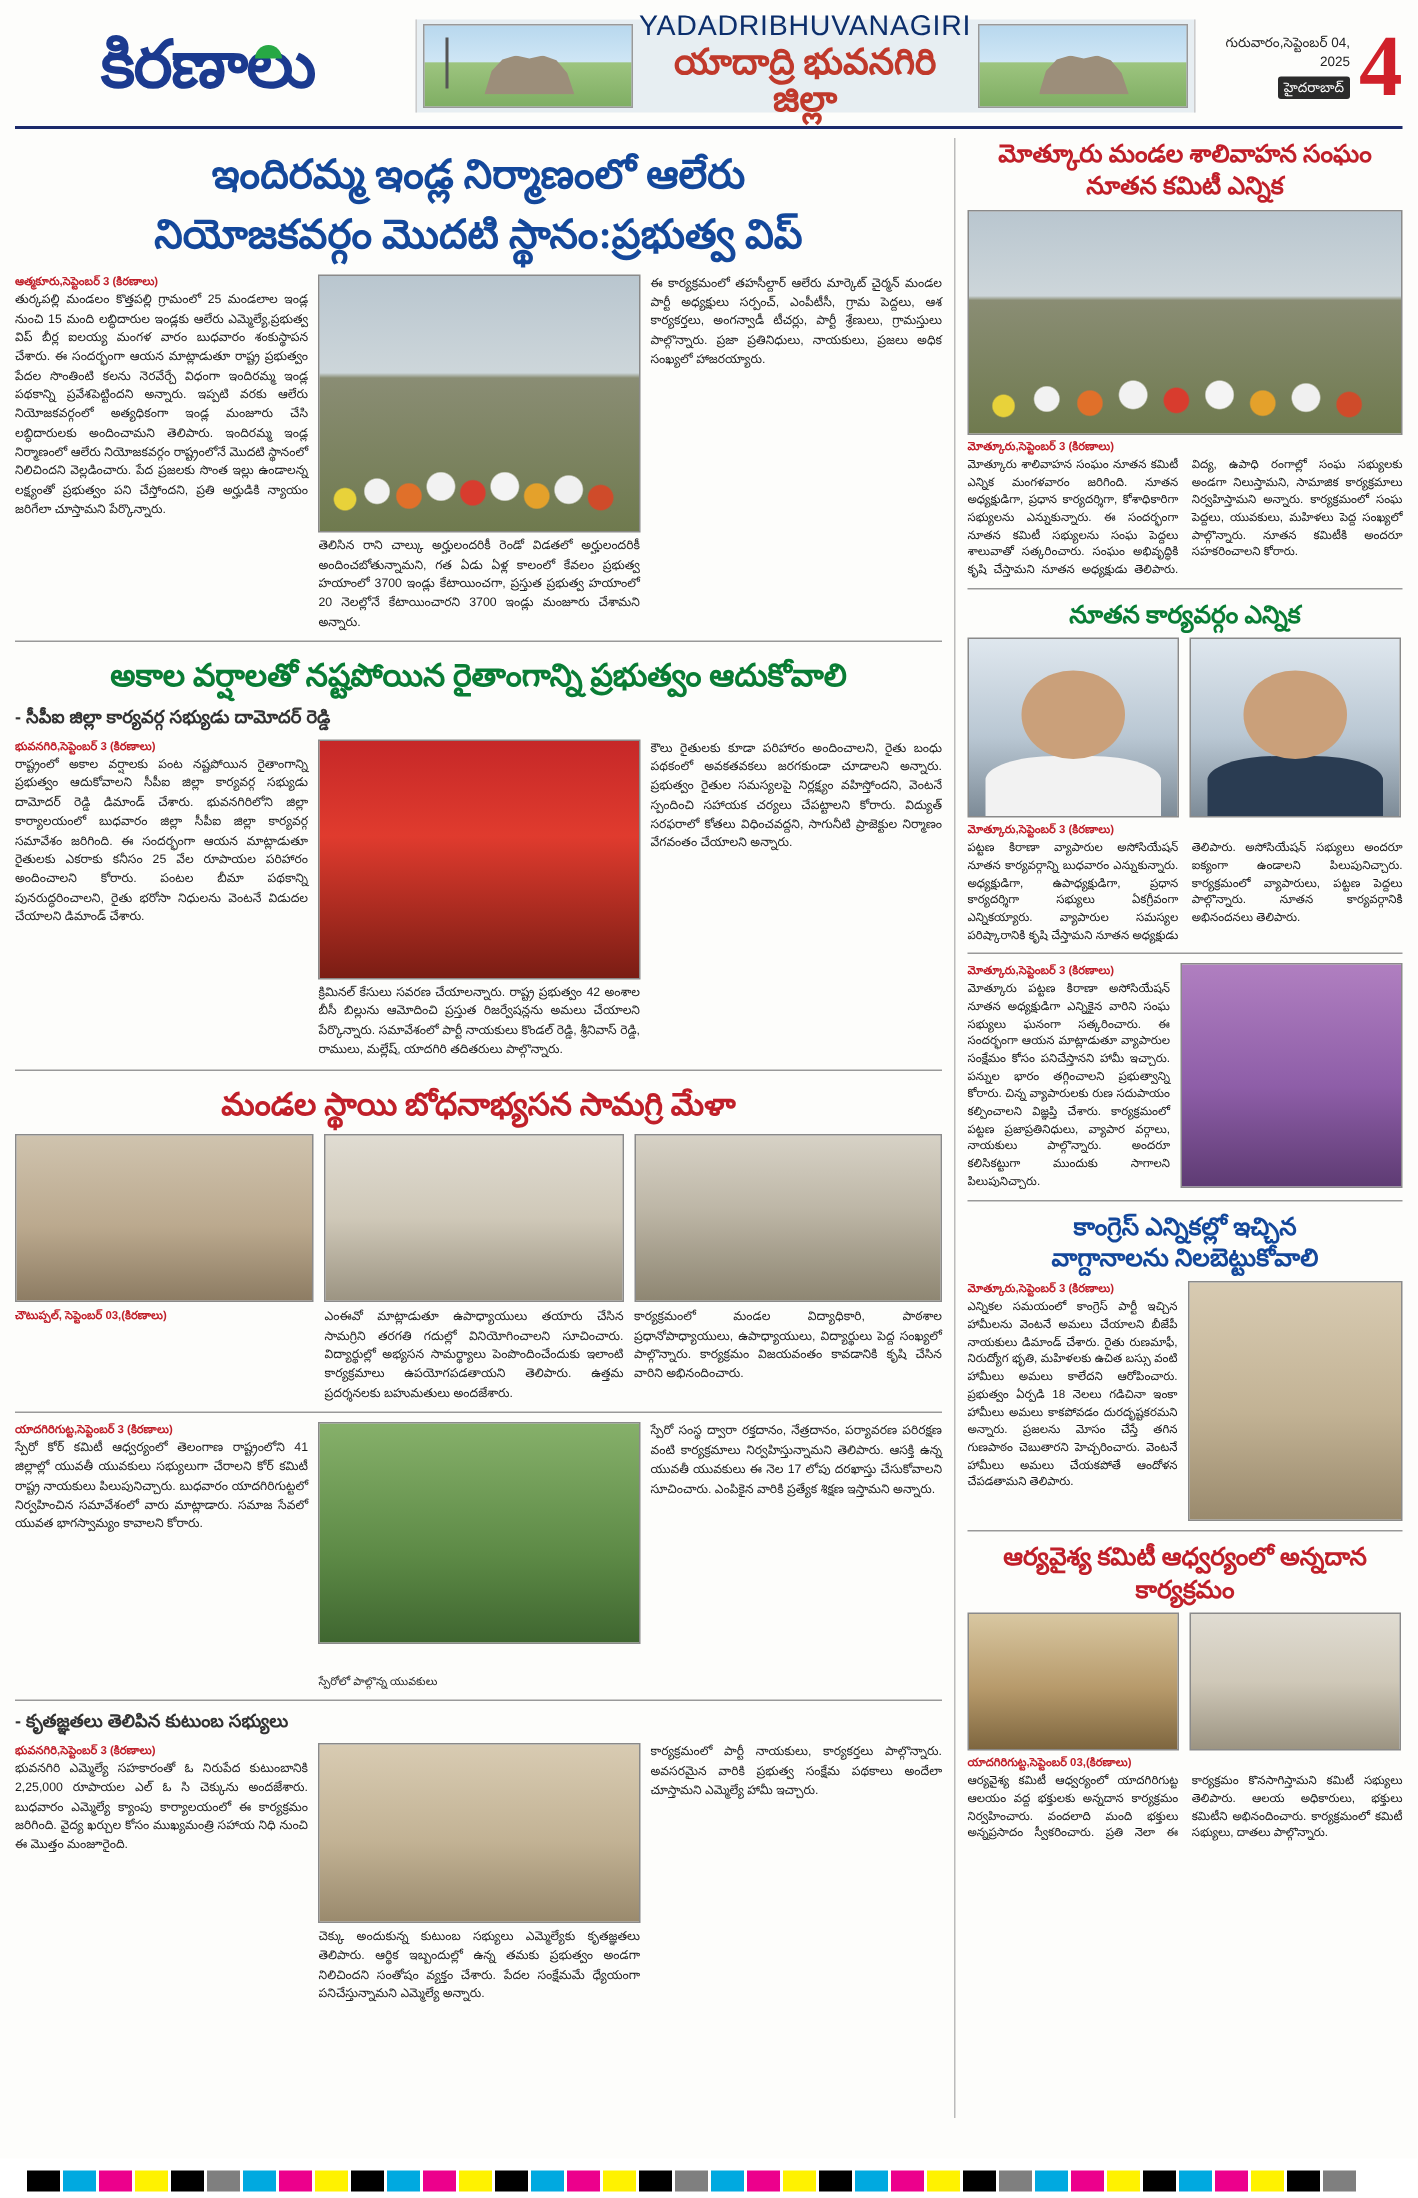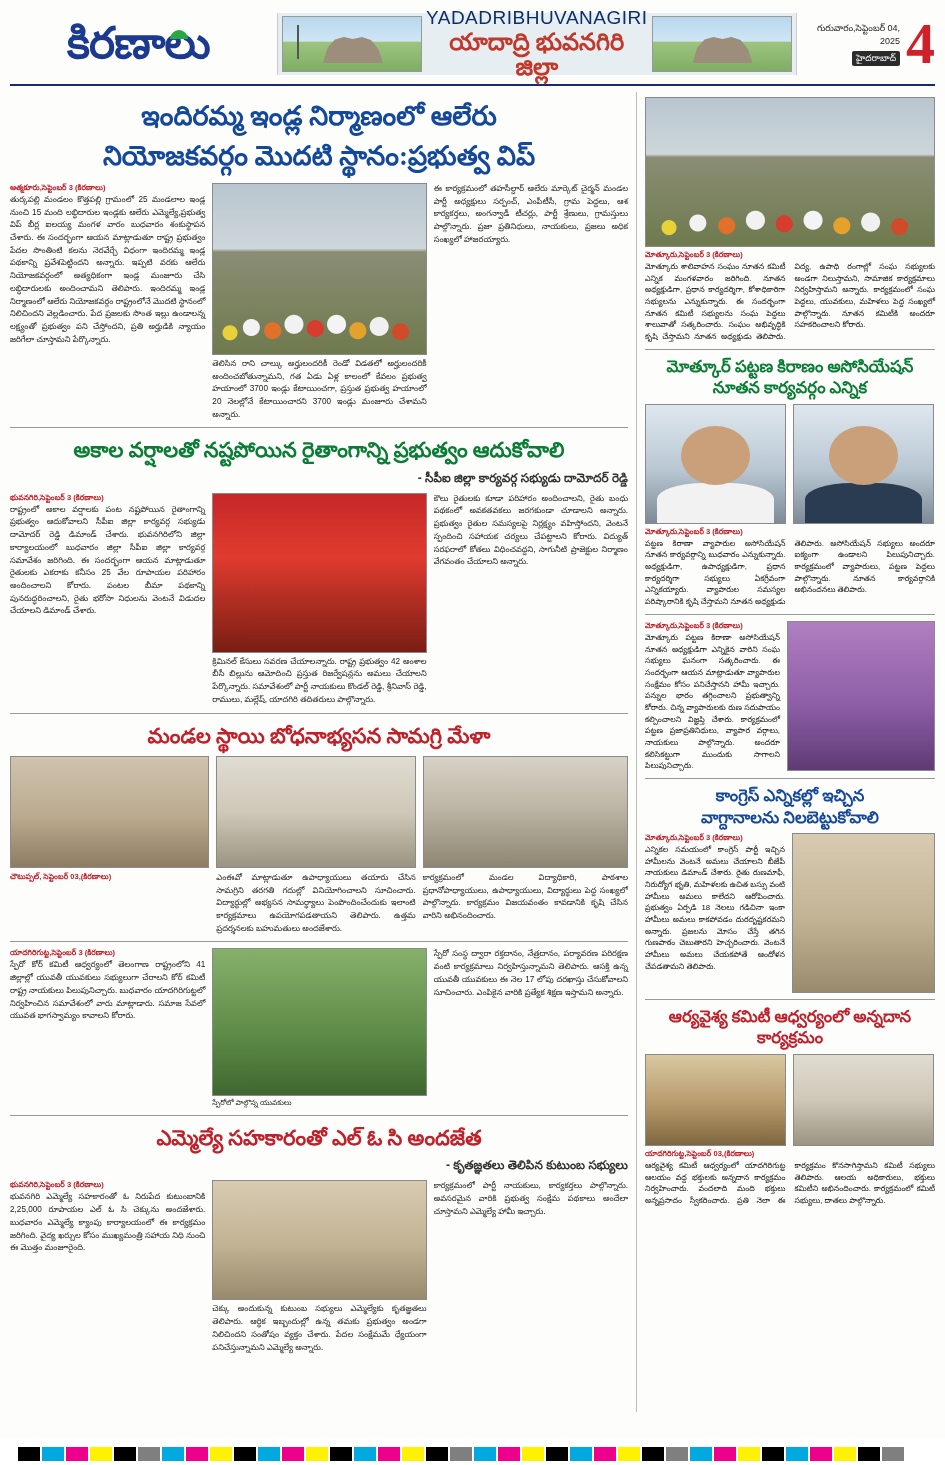--- a/index.html
+++ b/index.html
@@ -130,40 +130,40 @@
     font-family: "Liberation Serif", serif;
     color: #14489b;
     font-weight: bold;
     line-height: 1.35;
     text-align: center;
   }
   .h-main { font-size: 27px; color:#14489b; margin: 6px 0 8px; }
   .h-red { color:#c0202a; }
   .h-green { color:#0a7d35; }
   .h-sec { font-size: 21px; margin: 8px 0 6px; }
-  .h-sub { font-size: 12px; color:#333; font-weight: bold; text-align:right; margin-bottom:5px;}
+  .h-sub { font-size: 12px; color:#333; font-weight: bold; text-align:left; margin-bottom:5px;}
   .rule { border-top: 1px solid #999; margin: 6px 0; }
 
   .body-text {
     font-size: 8.2px;
     line-height: 1.55;
     text-align: justify;
     color: #1a1a1a;
     hyphens: auto;
     word-break: break-word;
   }
   .cols2 { column-count: 2; column-gap: 9px; }
 
   .photo {
     background: #c9c9c9;
     border: 1px solid #8a8a8a;
     position: relative;
     overflow: hidden;
   }
-  .caption { font-size:7.4px; color:#222; line-height:1.45; text-align:justify; margin-top:2px;}
+  .caption { font-size:7.4px; color:#222; line-height:1.45; text-align:justify; margin-top:20px;}
 
   .flex { display:flex; gap:7px; }
 
   
   .ph-crowd { background: linear-gradient(180deg,#b9c6cf 0%, #cdd6da 38%, #8a8d74 40%, #6f7a4e 100%); }
   .ph-crowd::after{
     content:""; position:absolute; left:0; right:0; bottom:0; height:62%;
     background:
       radial-gradient(circle at 8% 80%, #e8d23a 0 7px, transparent 8px),
       radial-gradient(circle at 18% 75%, #f2f2f2 0 8px, transparent 9px),
@@ -316,21 +316,20 @@
           </div>
           <div style="width:195px">
             <div class="body-text">స్పేరో సంస్థ ద్వారా రక్తదానం, నేత్రదానం, పర్యావరణ పరిరక్షణ వంటి కార్యక్రమాలు నిర్వహిస్తున్నామని తెలిపారు. ఆసక్తి ఉన్న యువతీ యువకులు ఈ నెల 17 లోపు దరఖాస్తు చేసుకోవాలని సూచించారు. ఎంపికైన వారికి ప్రత్యేక శిక్షణ ఇస్తామని అన్నారు.</div>
           </div>
         </div>
       </div>
 
       <div class="rule"></div>
 
       <div>
-        <div class="headline h-sec h-red">ఎమ్మెల్యే సహకారంతో ఎల్ ఓ సి అందజేత</div>
         <div class="h-sub">- కృతజ్ఞతలు తెలిపిన కుటుంబ సభ్యులు</div>
         <div class="flex">
           <div style="width:196px">
             <div class="dateline">భువనగిరి,సెప్టెంబర్ 3 (కిరణాలు)</div>
             <div class="body-text">భువనగిరి ఎమ్మెల్యే సహకారంతో ఓ నిరుపేద కుటుంబానికి 2,25,000 రూపాయల ఎల్ ఓ సి చెక్కును అందజేశారు. బుధవారం ఎమ్మెల్యే క్యాంపు కార్యాలయంలో ఈ కార్యక్రమం జరిగింది. వైద్య ఖర్చుల కోసం ముఖ్యమంత్రి సహాయ నిధి నుంచి ఈ మొత్తం మంజూరైంది.</div>
           </div>
           <div style="width:215px">
             <div class="photo ph-office" style="height:120px"></div>
             <div class="body-text" style="margin-top:3px">చెక్కు అందుకున్న కుటుంబ సభ్యులు ఎమ్మెల్యేకు కృతజ్ఞతలు తెలిపారు. ఆర్థిక ఇబ్బందుల్లో ఉన్న తమకు ప్రభుత్వం అండగా నిలిచిందని సంతోషం వ్యక్తం చేశారు. పేదల సంక్షేమమే ధ్యేయంగా పనిచేస్తున్నామని ఎమ్మెల్యే అన్నారు.</div>
           </div>
@@ -338,29 +337,29 @@
             <div class="body-text">కార్యక్రమంలో పార్టీ నాయకులు, కార్యకర్తలు పాల్గొన్నారు. అవసరమైన వారికి ప్రభుత్వ సంక్షేమ పథకాలు అందేలా చూస్తామని ఎమ్మెల్యే హామీ ఇచ్చారు.</div>
           </div>
         </div>
       </div>
 
     </div>
 
     <div class="col-right">
 
       <div>
+        <div class="r-head red">మోత్కూరు మండల శాలివాహన సంఘం నూతన కమిటీ ఎన్నిక</div>
         <div class="photo ph-crowd" style="height:150px;margin-top:5px"></div>
         <div class="dateline" style="margin-top:3px">మోత్కూరు,సెప్టెంబర్ 3 (కిరణాలు)</div>
         <div class="r-body cols2">మోత్కూరు శాలివాహన సంఘం నూతన కమిటీ ఎన్నిక మంగళవారం జరిగింది. నూతన అధ్యక్షుడిగా, ప్రధాన కార్యదర్శిగా, కోశాధికారిగా సభ్యులను ఎన్నుకున్నారు. ఈ సందర్భంగా నూతన కమిటీ సభ్యులను సంఘ పెద్దలు శాలువాతో సత్కరించారు. సంఘం అభివృద్ధికి కృషి చేస్తామని నూతన అధ్యక్షుడు తెలిపారు. విద్య, ఉపాధి రంగాల్లో సంఘ సభ్యులకు అండగా నిలుస్తామని, సామాజిక కార్యక్రమాలు నిర్వహిస్తామని అన్నారు. కార్యక్రమంలో సంఘ పెద్దలు, యువకులు, మహిళలు పెద్ద సంఖ్యలో పాల్గొన్నారు. నూతన కమిటీకి అందరూ సహకరించాలని కోరారు.</div>
       </div>
 
       <div class="rule"></div>
 
       <div>
-        <div class="r-head green">మోత్కూర్ పట్టణ కిరాణం అసోసియేషన్</div>
         <div class="r-head green">నూతన కార్యవర్గం ఎన్నిక</div>
         <div class="flex" style="margin-top:5px">
           <div class="photo ph-portrait" style="width:141px;height:120px">
             <div class="torso"></div>
           </div>
           <div class="photo ph-portrait dark" style="width:141px;height:120px">
             <div class="torso"></div>
           </div>
         </div>
         <div class="dateline" style="margin-top:3px">మోత్కూరు,సెప్టెంబర్ 3 (కిరణాలు)</div>

